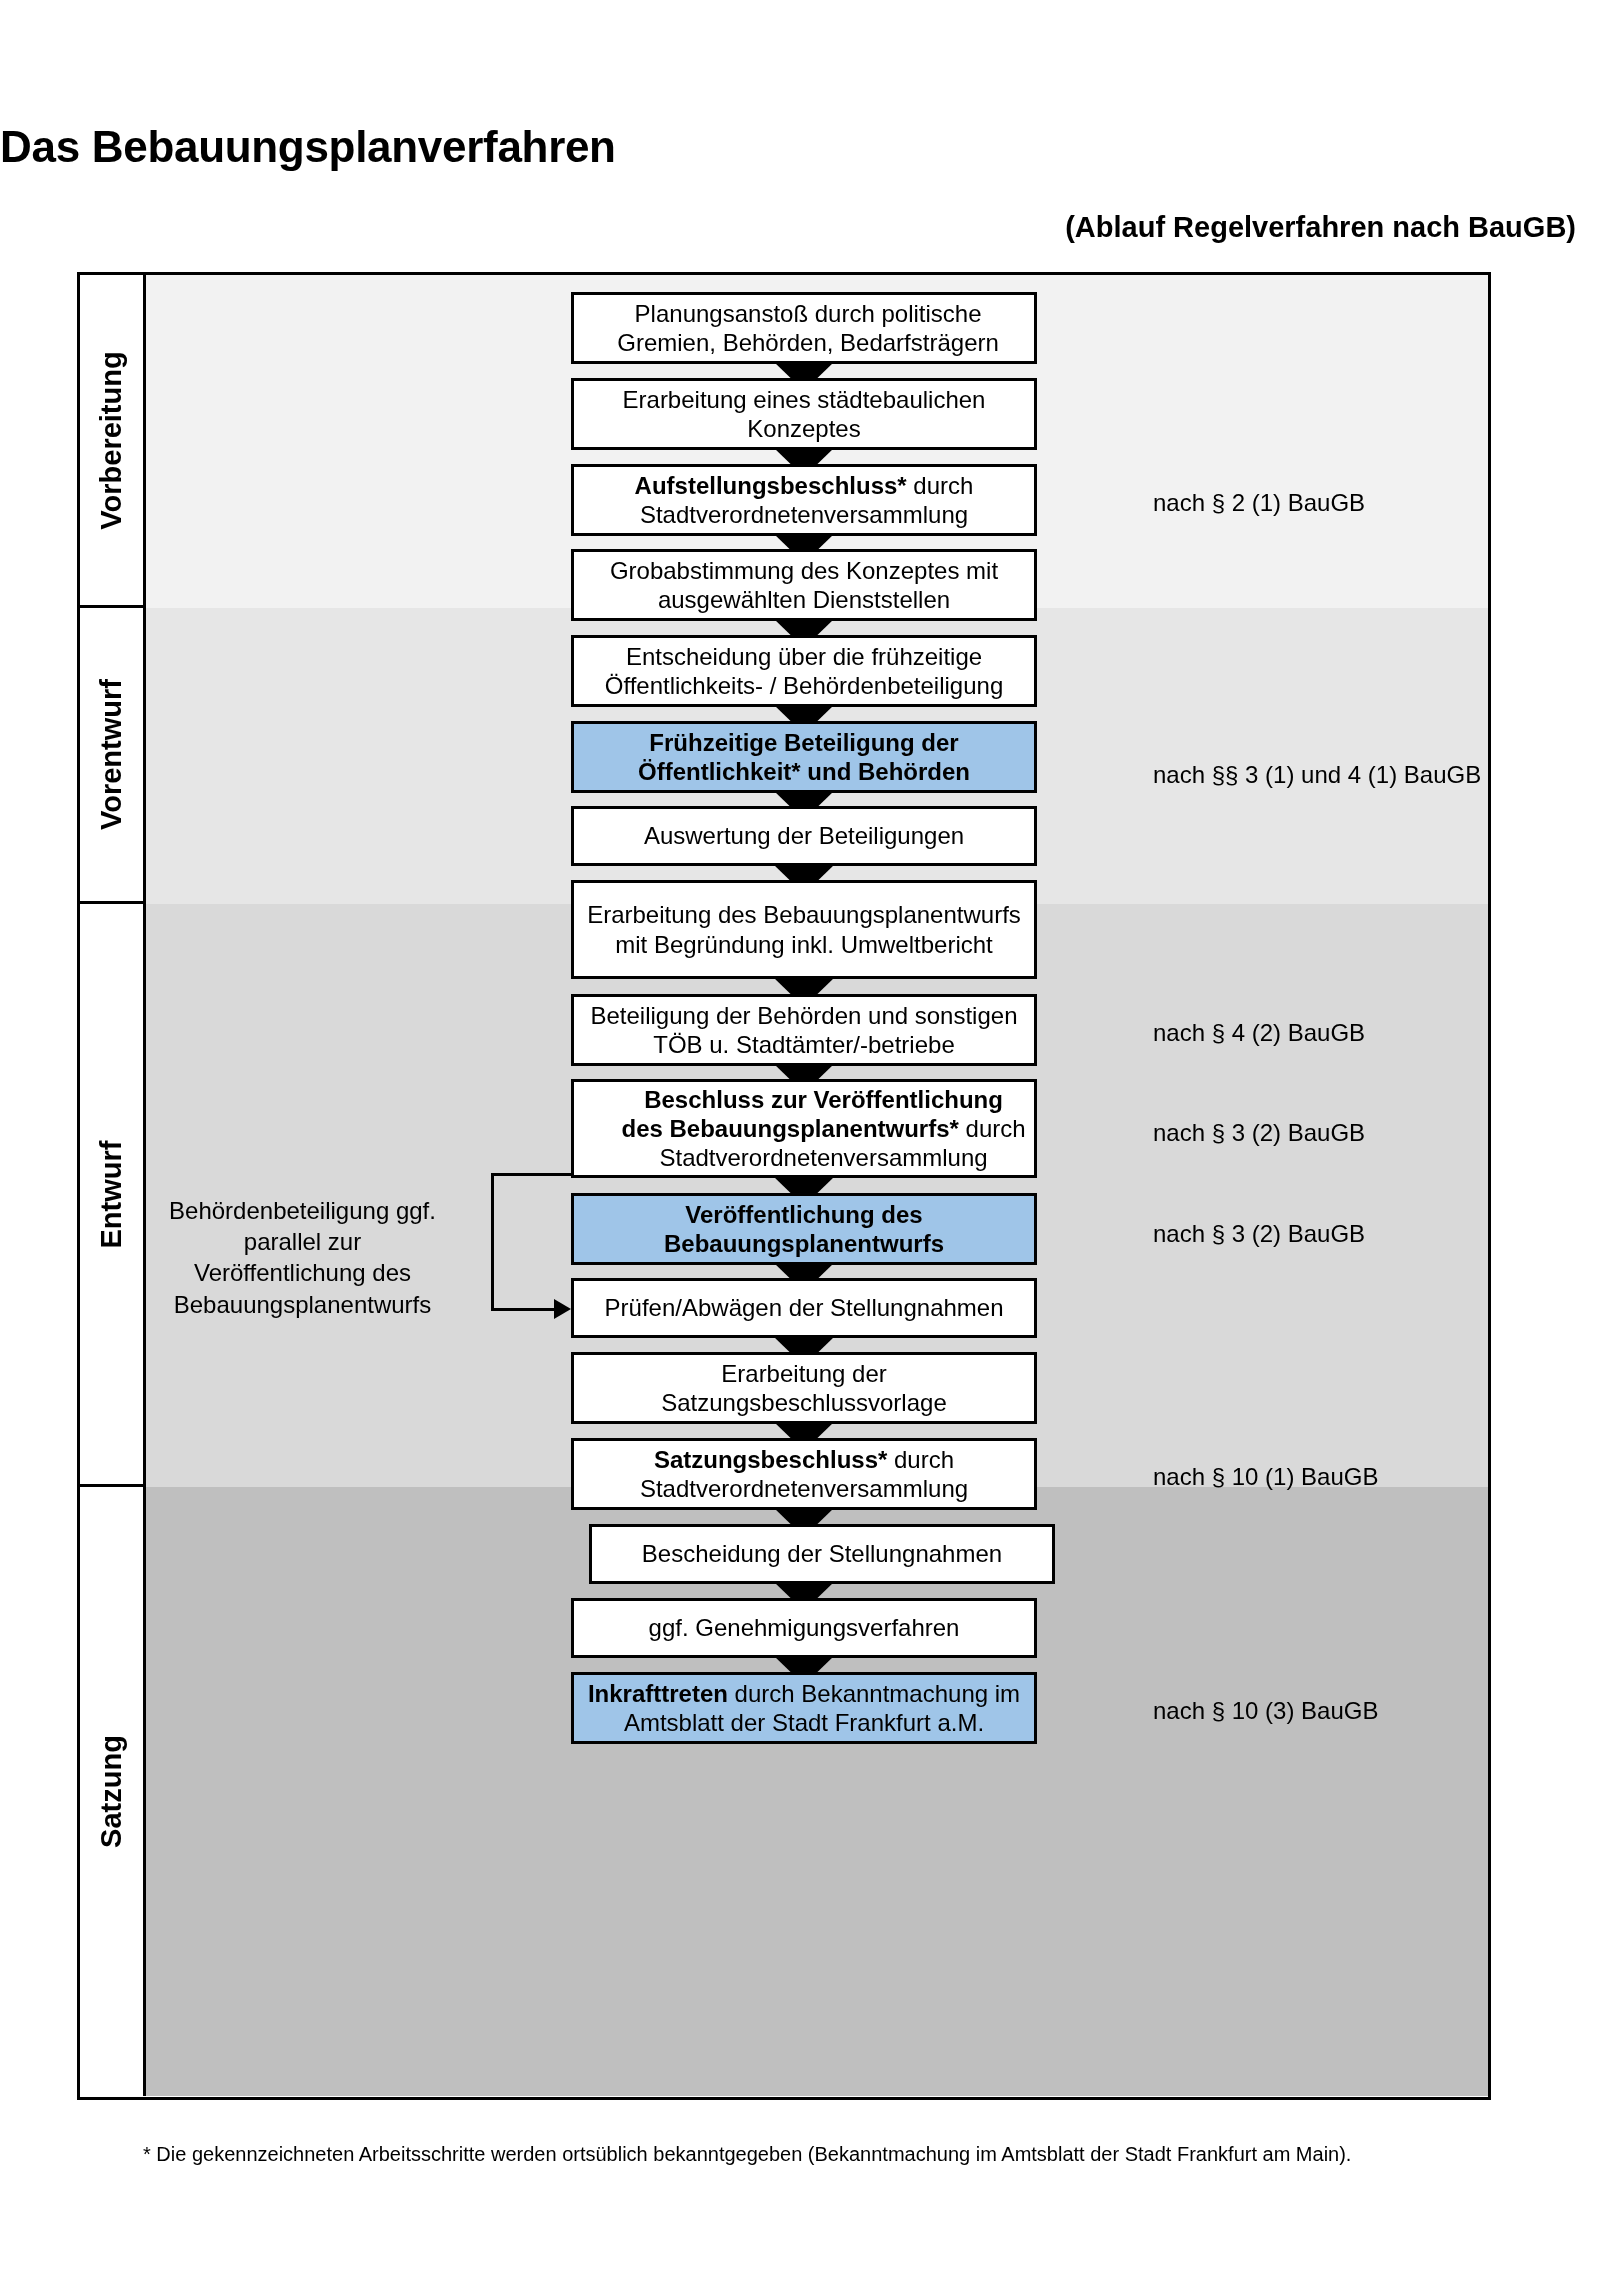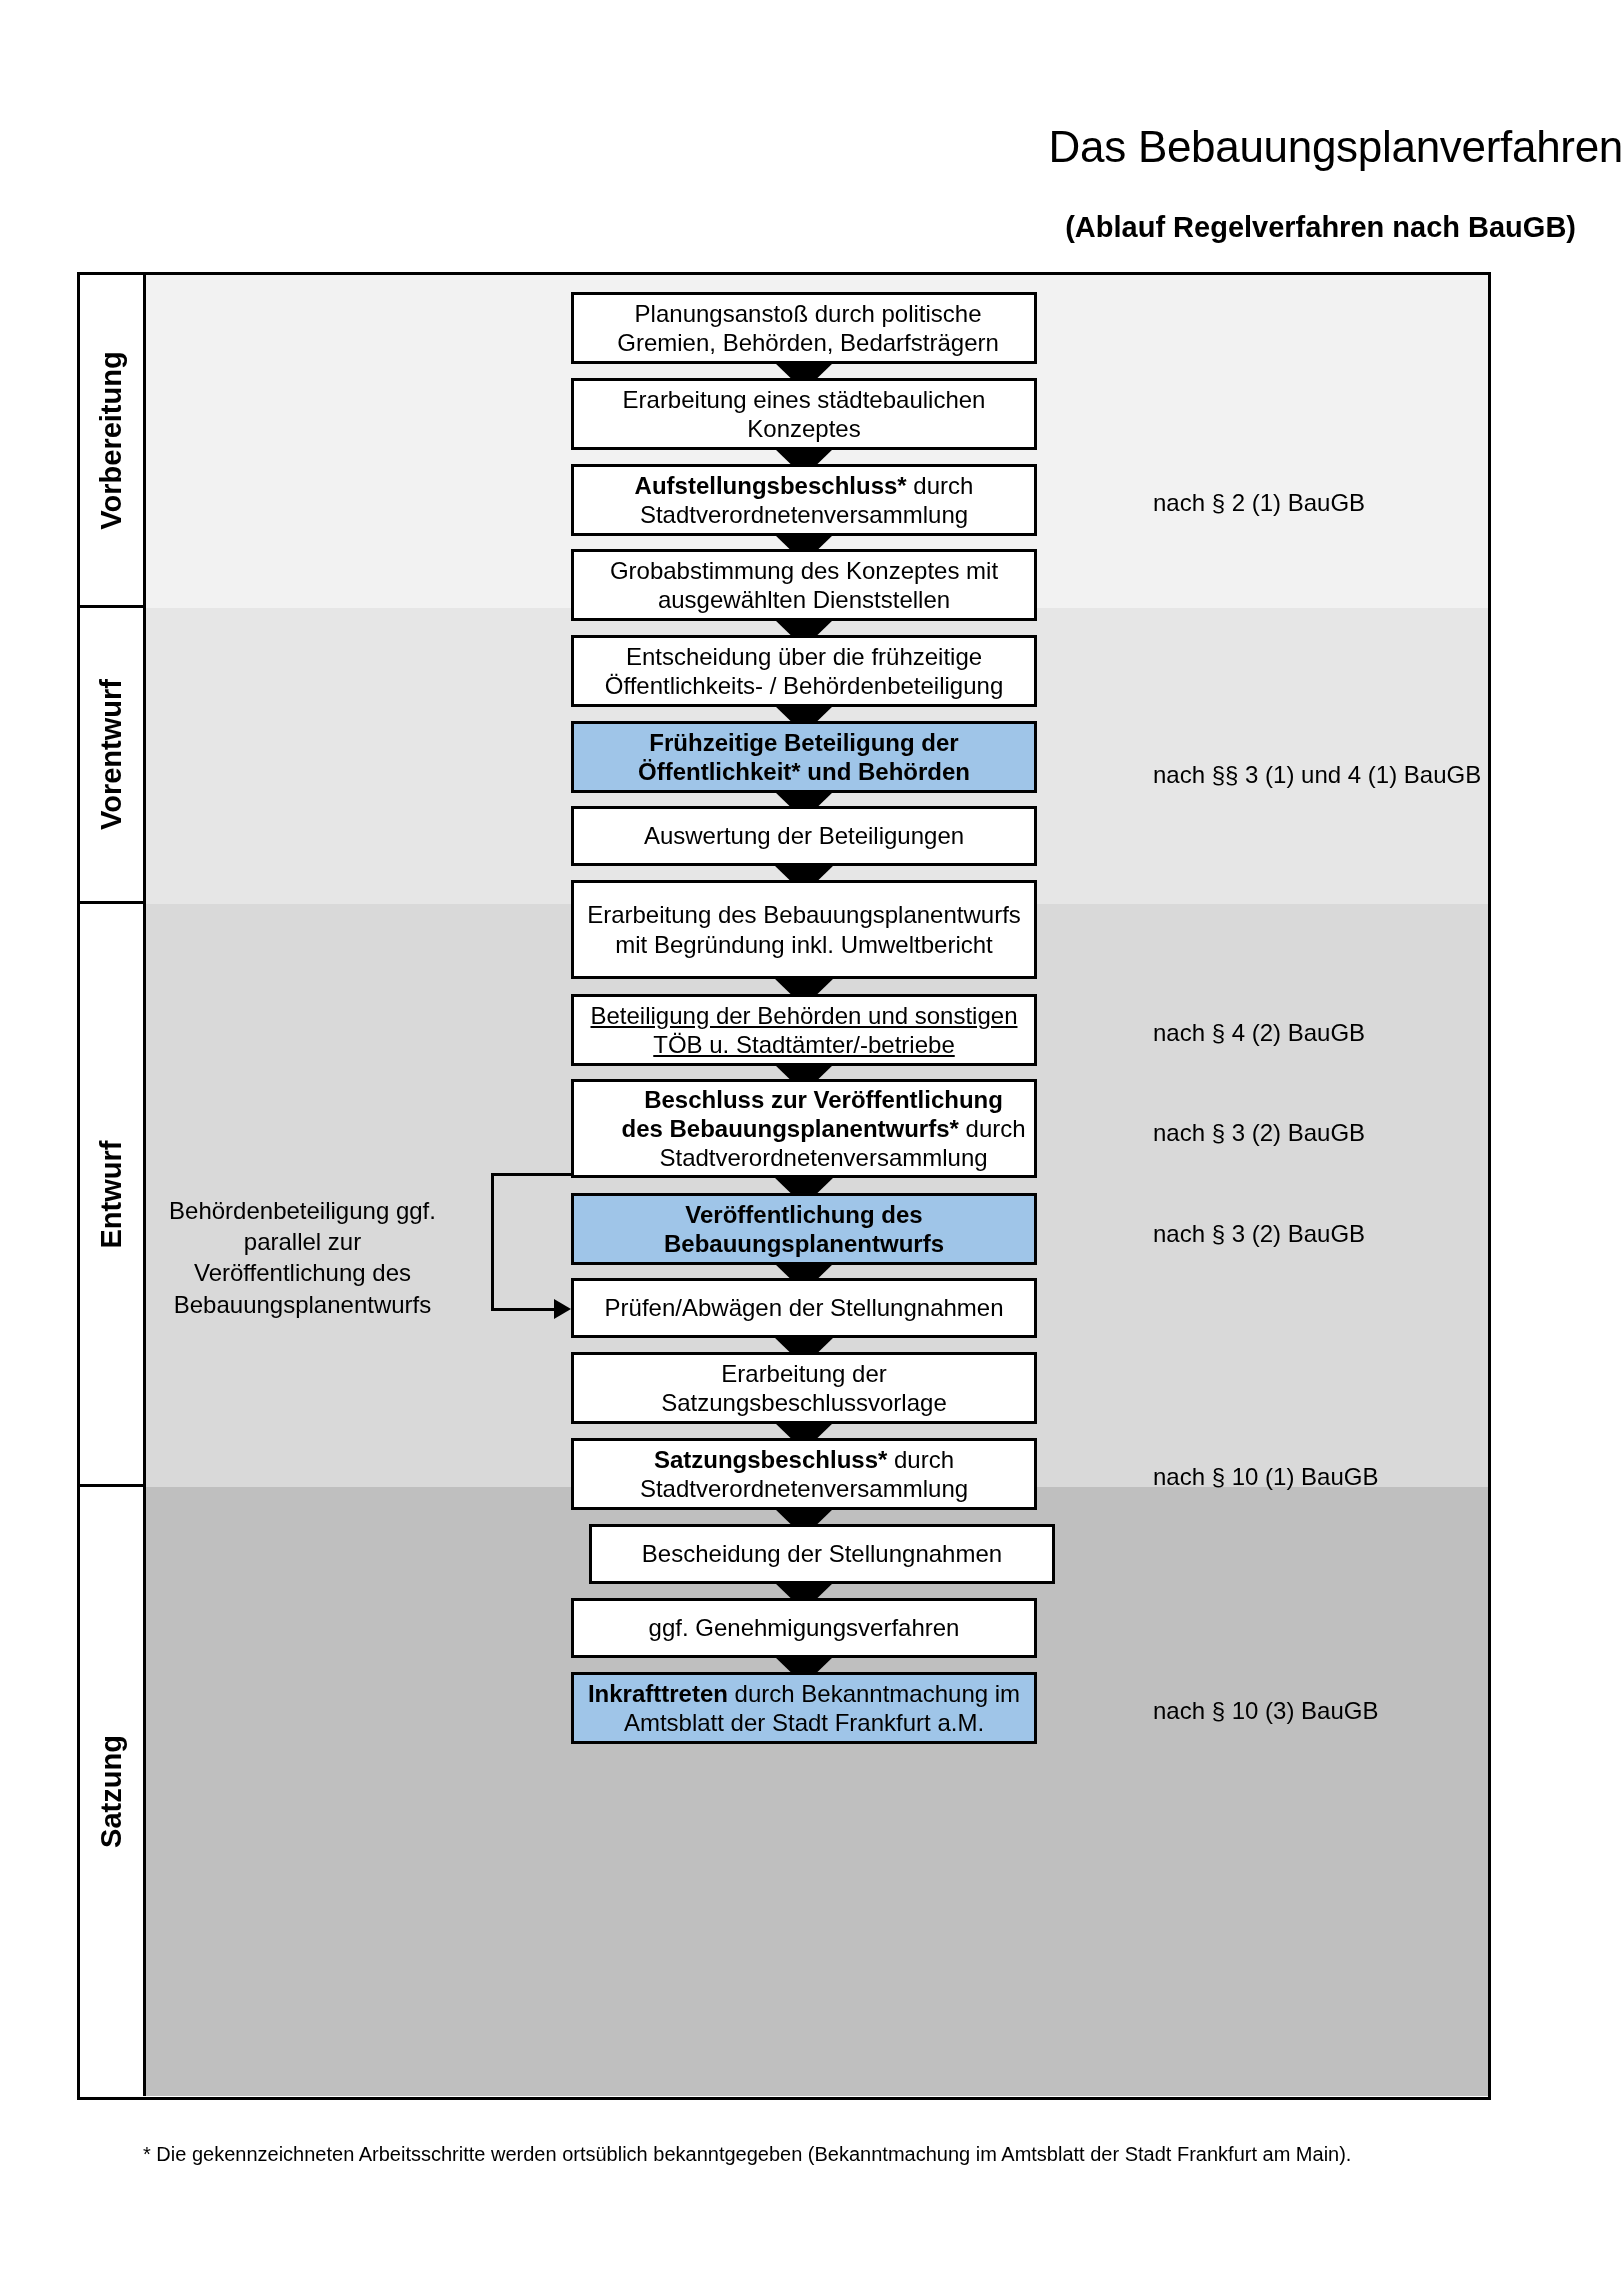--- a/index.html
+++ b/index.html
@@ -8,22 +8,22 @@
     background:#ffffff;
     font-family:"Liberation Sans", sans-serif;
     color:#000000;
     position:relative;
     overflow:hidden;
   }
 
   
   #title {
     position:absolute; left:0; top:122px; width:1623px;
-    text-align:right;
-    font-size:44px; font-weight:normal; letter-spacing:-0.3px;
+    text-align:left;
+    font-size:44px; font-weight:bold; letter-spacing:-0.3px;
   }
   #subtitle {
     position:absolute; left:0; top:211px; width:1576px;
     text-align:right;
     font-size:29px; font-weight:bold;
   }
 
   
   #chart {
     position:absolute;
@@ -199,21 +199,21 @@
   </div>
   <div class="arrow" style="left:694px; top:590px;"></div>
 
   <div class="pbox" style="left:491px; top:605px; height:99px;">
     <span>
       <b></b><span>Erarbeitung des Bebauungsplanentwurfs mit Begründung inkl. Umweltbericht</span>
     </span>
   </div>
   <div class="arrow" style="left:694px; top:703px;"></div>
 
-  <div class="pbox" style="left:491px; top:719px; height:72px;text-decoration:underline;">
+  <div class="pbox" style="left:491px; top:719px; height:72px;">
     <span>
       <b></b><span>Beteiligung der Behörden und sonstigen TÖB u. Stadtämter/-betriebe</span>
     </span>
   </div>
   <div class="arrow" style="left:694px; top:789px;"></div>
 
   <div class="pbox" style="left:491px; top:804px; height:99px;padding-left:47px;">
     <span>
       <b>Beschluss zur Veröffentlichung des Bebauungsplanentwurfs*</b><span> durch Stadtverordnetenversammlung</span>
     </span>

